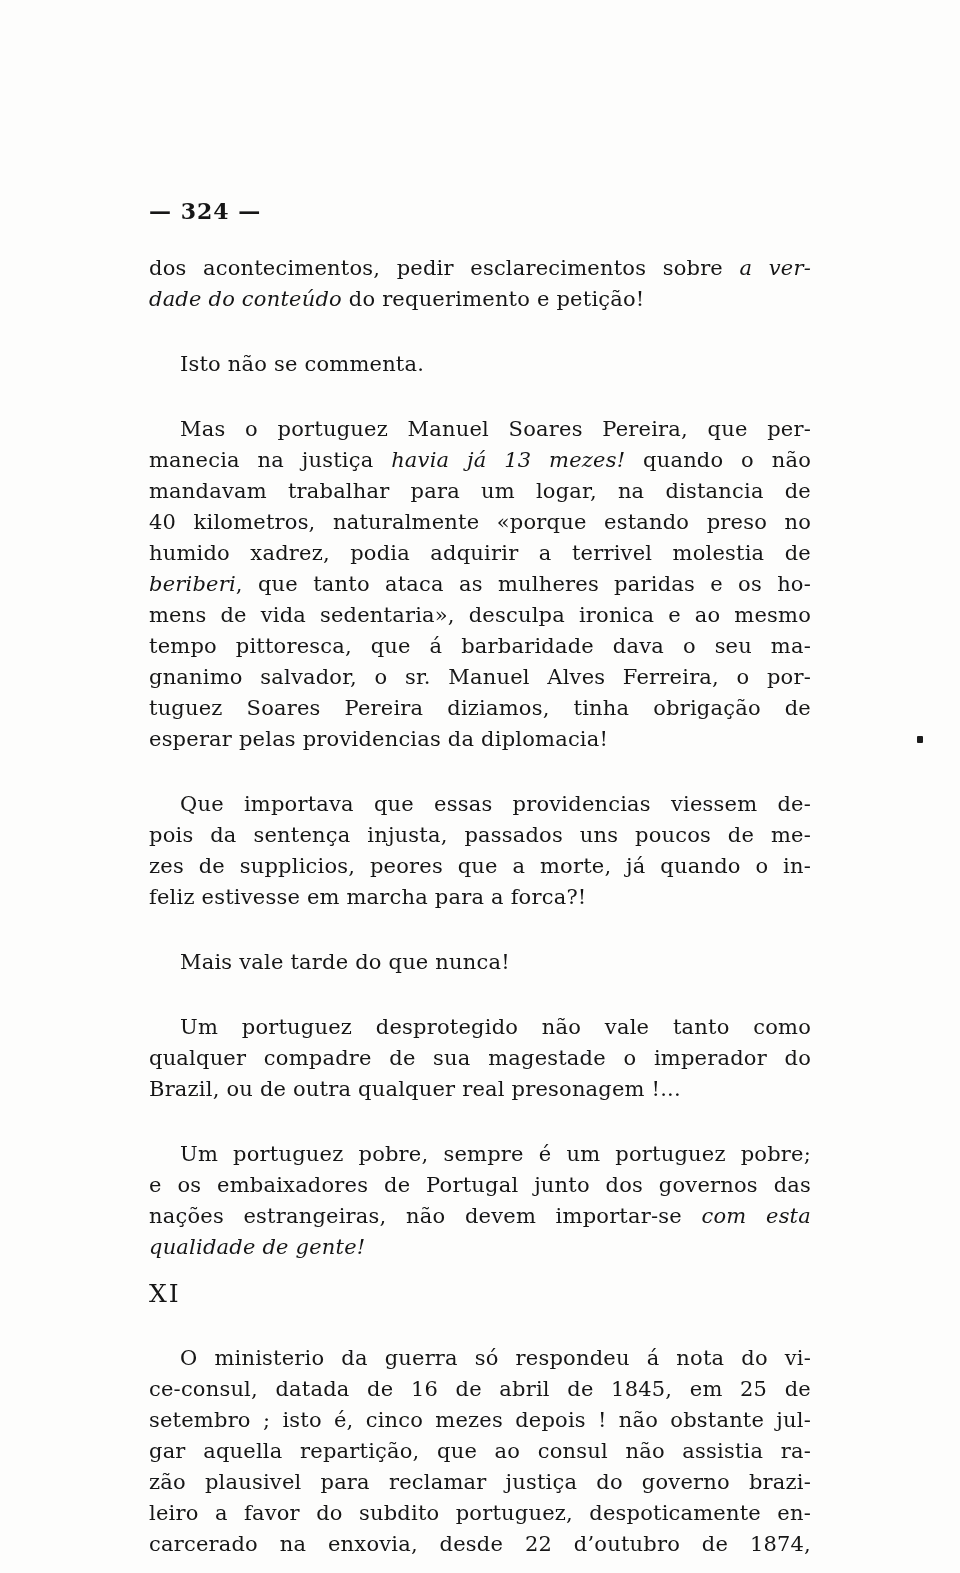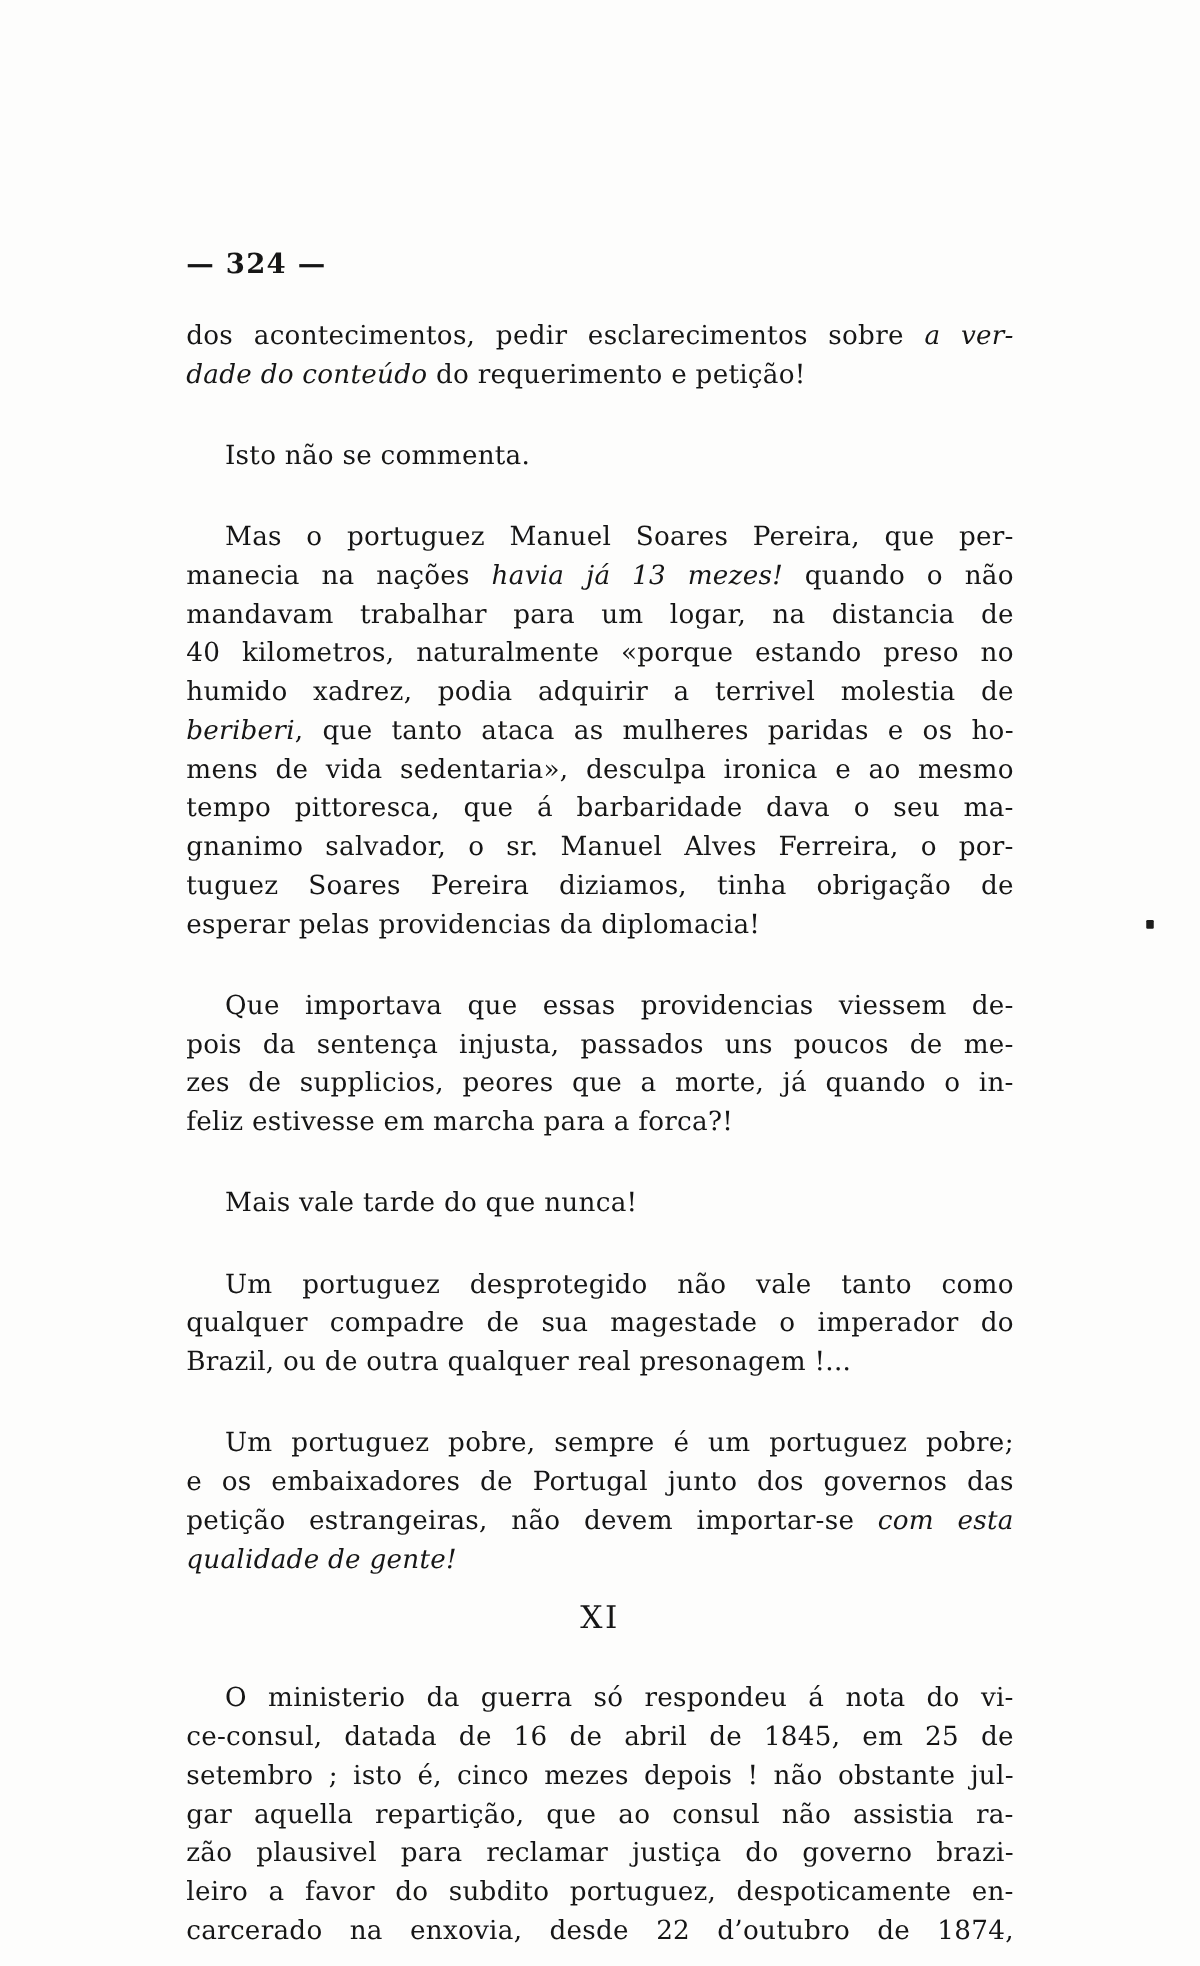--- a/index.html
+++ b/index.html
@@ -38,21 +38,20 @@
     height: 31px;
     letter-spacing: 0.2px;
   }
   .line.justify {
     text-align: justify;
     text-align-last: justify;
   }
   .line.indent { text-indent: 31px; margin-top: 34px; }
   .line em { font-style: italic; text-align: right; }
   .heading {
-    text-align: center;
     font-size: 25px;
     line-height: 30px;
     letter-spacing: 2px;
     margin-top: 16px;
     margin-bottom: 26px;
   }
   .speck {
     position: absolute;
     left: 917px;
     top: 736px;
@@ -71,21 +70,21 @@
     <div>
         <div class="para">
           <div class="line justify"><span>dos acontecimentos, pedir esclarecimentos sobre </span><em>a ver-</em></div>
           <div class="line"><em>dade do conteúdo</em><span> do requerimento e petição!</span></div>
         </div>
         <div class="para">
           <div class="line indent"><span>Isto não se commenta.</span></div>
         </div>
         <div class="para">
           <div class="line justify indent"><span>Mas o portuguez Manuel Soares Pereira, que per-</span></div>
-          <div class="line justify"><span>manecia na nações </span><em>havia já 13 mezes!</em><span> quando o não</span></div>
+          <div class="line justify"><span>manecia na justiça </span><em>havia já 13 mezes!</em><span> quando o não</span></div>
           <div class="line justify"><span>mandavam trabalhar para um logar, na distancia de</span></div>
           <div class="line justify"><span>40 kilometros, naturalmente «porque estando preso no</span></div>
           <div class="line justify"><span>humido xadrez, podia adquirir a terrivel molestia de</span></div>
           <div class="line justify"><em>beriberi</em><span>, que tanto ataca as mulheres paridas e os ho-</span></div>
           <div class="line justify"><span>mens de vida sedentaria», desculpa ironica e ao mesmo</span></div>
           <div class="line justify"><span>tempo pittoresca, que á barbaridade dava o seu ma-</span></div>
           <div class="line justify"><span>gnanimo salvador, o sr. Manuel Alves Ferreira, o por-</span></div>
           <div class="line justify"><span>tuguez Soares Pereira diziamos, tinha obrigação de</span></div>
           <div class="line"><span>esperar pelas providencias da diplomacia!</span></div>
         </div>
@@ -99,21 +98,21 @@
           <div class="line indent"><span>Mais vale tarde do que nunca!</span></div>
         </div>
         <div class="para">
           <div class="line justify indent"><span>Um portuguez desprotegido não vale tanto como</span></div>
           <div class="line justify"><span>qualquer compadre de sua magestade o imperador do</span></div>
           <div class="line"><span>Brazil, ou de outra qualquer real presonagem !...</span></div>
         </div>
         <div class="para">
           <div class="line justify indent"><span>Um portuguez pobre, sempre é um portuguez pobre;</span></div>
           <div class="line justify"><span>e os embaixadores de Portugal junto dos governos das</span></div>
-          <div class="line justify"><span>petição estrangeiras, não devem importar-se </span><em>com esta</em></div>
+          <div class="line justify"><span>nações estrangeiras, não devem importar-se </span><em>com esta</em></div>
           <div class="line"><em>qualidade de gente!</em></div>
         </div>
         <div class="heading">XI</div>
         <div class="para">
           <div class="line justify indent"><span>O ministerio da guerra só respondeu á nota do vi-</span></div>
           <div class="line justify"><span>ce-consul, datada de 16 de abril de 1845, em 25 de</span></div>
           <div class="line justify"><span>setembro ; isto é, cinco mezes depois ! não obstante jul-</span></div>
           <div class="line justify"><span>gar aquella repartição, que ao consul não assistia ra-</span></div>
           <div class="line justify"><span>zão plausivel para reclamar justiça do governo brazi-</span></div>
           <div class="line justify"><span>leiro a favor do subdito portuguez, despoticamente en-</span></div>

